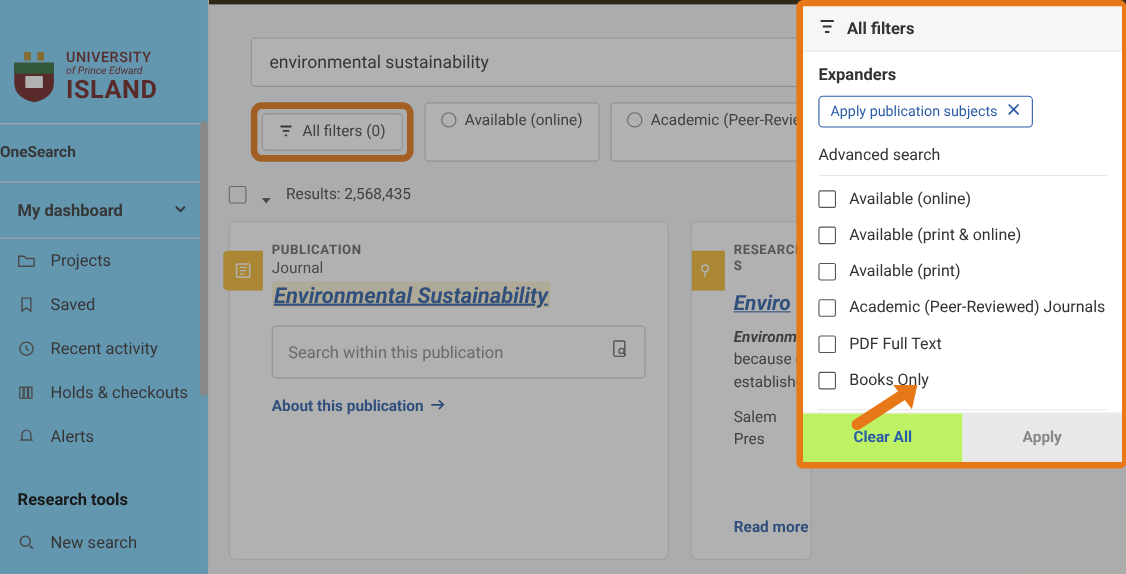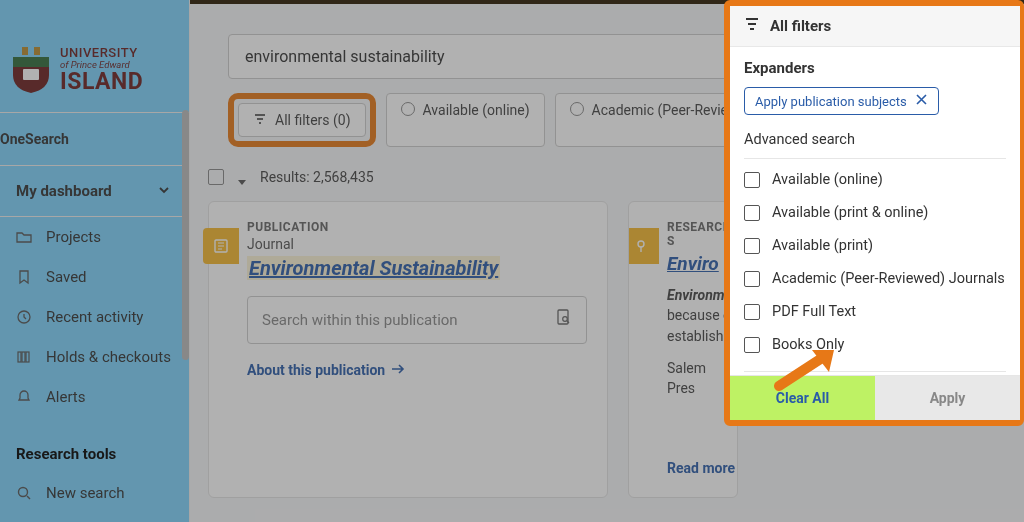--- a/index.html
+++ b/index.html
@@ -40,21 +40,21 @@
   .results-row { display: flex; align-items: flex-end; gap: 14px; margin: 22px 0 16px 18px; font-size: 14px; color: #444; }
   .results-row .chk { width: 16px; height: 16px; border: 1.5px solid #888; border-radius: 2px; }
   .caret-down { width: 0; height: 0; border-left: 4px solid transparent; border-right: 4px solid transparent; border-top: 5px solid #555; }
 
   .cards-row { display: flex; gap: 20px; margin-left: 18px; }
   .card { border: 1px solid #e3e3e3; border-radius: 6px; background: #fff; padding: 18px 20px 20px 38px; position: relative; width: 400px; flex-shrink:0; }
   .card-tag { position: absolute; left: -6px; top: 26px; width: 36px; height: 36px; background: #f5b82e; border-radius: 4px 0 0 4px; display:flex; align-items:center; justify-content:center; }
   .card-label { font-size: 12px; font-weight: 700; color: #666; letter-spacing: .5px; }
   .card-sublabel { font-size: 14px; color: #555; margin-top: 2px; }
   .card-title { font-size: 20px; font-weight: 700; font-style: italic; color: #2a5ca8; text-decoration: underline; margin-top: 4px; display:inline-block; background: #fcf3d6; padding: 0 2px;}
-  .card-title2 { font-size: 19px; font-weight: 700; font-style: italic; color: #2a5ca8; text-decoration: underline; margin-top: 4px; display:inline-block;}
+  .card-title2 { font-size: 19px; font-weight: 700; font-style: italic; color: #2a5ca8; text-decoration: underline; margin-top: 16px; display:inline-block;}
   .card-body { font-size: 14px; color: #444; margin-top: 10px; line-height: 1.45; }
   .card-body b { font-weight: 700; }
   .search-within { border: 1px solid #ccc; border-radius: 4px; padding: 12px 14px; font-size: 15px; color: #888; display:flex; justify-content:space-between; align-items:center; margin-top: 16px; }
   .card-foot { margin-top: 18px; font-size: 14px; font-weight: 700; color: #2a5ca8; display:inline-flex; align-items:center; gap:6px; cursor:pointer; }
 
   
   .dim { position: absolute; inset: 0; background: rgba(60,60,60,0.4); pointer-events: none; }
 
   .panel-wrap { position: absolute; top: 0; right: 0; width: 300px; height: 426px; border: 6px solid #e77817; border-right-width:4px; border-radius: 6px; background: #fff; display:flex; flex-direction:column; z-index: 50; }
   .panel-header { display:flex; align-items:center; gap:10px; padding: 10px 14px; border-bottom:1px solid #e8e8e8; background:#f6f6f6; font-weight:700; font-size:15px; color:#333; }

